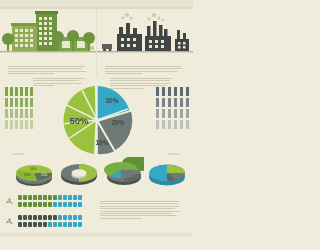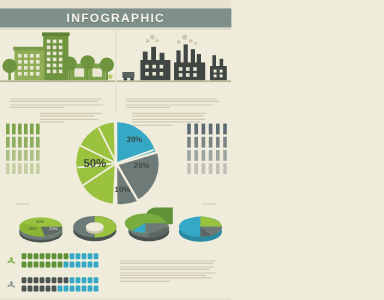--- a/index.html
+++ b/index.html
@@ -61,23 +61,20 @@
   .seg{width:4px;height:5px;border-radius:1px;}
   .bottomtext{position:absolute;left:100px;top:8px;width:80px;}
   .footline{position:absolute;left:0;right:0;bottom:0;height:3px;background:#e5e1ce;}
 </style>
 </head>
 <body>
 
 <div class="page">
 
   <div class="topstrip"></div>
-  <div class="banner">
-    <div class="banner-title">INFOGRAPHIC</div>
-  </div>
   <div class="banner-under"></div>
 
   <div class="scenes">
 
     <div class="scene">
       <svg width="96" height="52" viewBox="0 0 96 52">
 
         <rect x="36" y="4" width="21" height="38" fill="#6f9440"></rect>
         <rect x="35" y="2" width="23" height="3" fill="#5f8436"></rect>
         <g fill="#e9e6d3">

